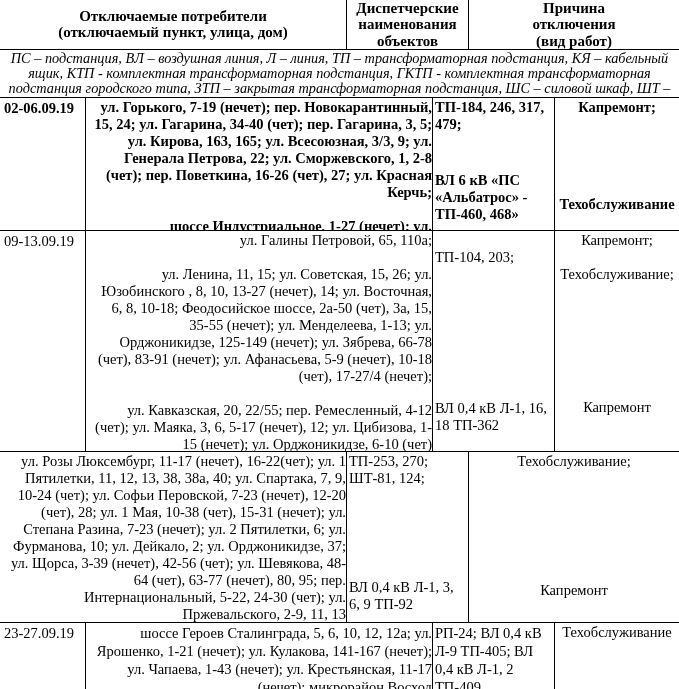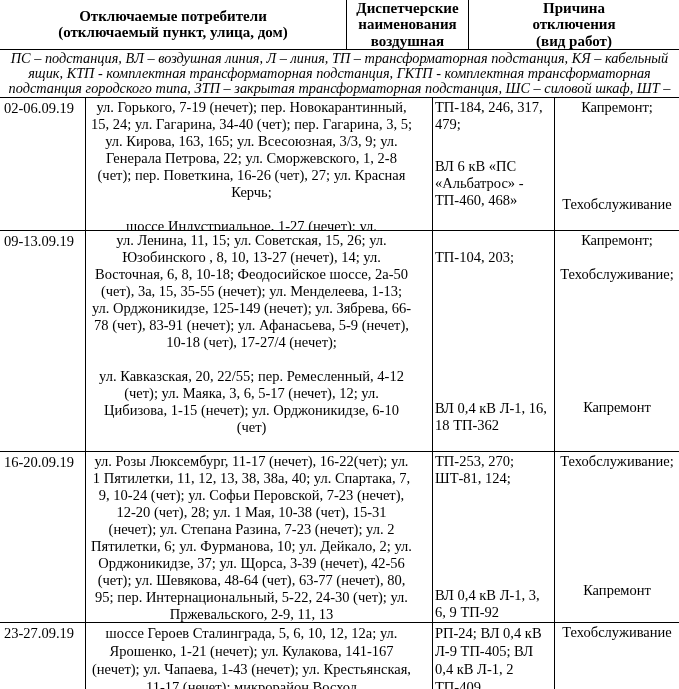--- a/index.html
+++ b/index.html
@@ -4,56 +4,56 @@
 <style>
   html,body{margin:0;padding:0;background:#fff;}
   .doc{
     width:679px;height:689px;background:#fff;color:#000;
     font-family:"Liberation Serif", serif;font-size:14.5px;
     overflow:hidden;box-sizing:border-box;
   }
   .row{display:flex;border-bottom:1.5px solid #000;box-sizing:border-box;overflow:hidden;}
   .cell{box-sizing:border-box;overflow:hidden;}
   .c1{width:86px;border-right:1.5px solid #000;padding:2px 2px 2px 4px;line-height:17px;}
-  .c2{width:347px;border-right:1.5px solid #000;padding:1px 20px 2px 5px;line-height:17px;text-align:center;}
+  .c2{width:347px;border-right:1.5px solid #000;padding:1px 0 2px 5px;line-height:17px;text-align:right;}
   .c3{width:122px;border-right:1.5px solid #000;padding:1px 2px;line-height:17px;text-align:left;
       display:flex;flex-direction:column;justify-content:space-between;}
   .c4{flex:1;padding:1px 2px;line-height:17px;text-align:center;
       display:flex;flex-direction:column;justify-content:space-between;}
   .rh{height:49.5px;}
   .rh .cell{display:flex;align-items:center;justify-content:center;text-align:center;
             font-weight:bold;font-size:15px;line-height:16.5px;white-space:pre-line;padding:1px 2px;}
   .note-row{height:48px;border-bottom:1.5px solid #000;box-sizing:border-box;
             font-style:italic;text-align:center;line-height:15.3px;font-size:14.3px;
             padding:1px 1px 0 1px;overflow:hidden;}
-  .r1{height:133.5px;}
+  .r1{height:133.5px;font-weight:bold;}
   .r2{height:221px;}
   .r3{height:170.5px;}
   .r4{height:78px;}
   .r4 .c2,.r4 .c3{line-height:18px;}
   .para{margin:0 0 17px 0;}
   .para:last-child{margin-bottom:0;}
   .gap1{margin-top:17px;}
-  .mb2{margin-bottom:20px;}
-  .mb8{}
+  .mb2{margin-bottom:6px;}
+  .mb8{margin-bottom:8px;}
   .mb16{margin-bottom:16px;}
   .mb22{margin-bottom:22px;}
   .mb34{margin-bottom:34px;}
 </style>
 </head>
 <body>
 
 <div class="doc">
 
   <div class="row rh">
     <div class="cell c2">Отключаемые потребители
 (отключаемый пункт, улица, дом)</div>
     <div class="cell c3">Диспетчерские
 наименования
-воздушная</div>
+объектов</div>
     <div class="cell c4">Причина
 отключения
 (вид работ)</div>
   </div>
 
   <div class="note-row">ПС – подстанция, ВЛ – воздушная линия, Л – линия, ТП – трансформаторная подстанция, КЯ – кабельный ящик, КТП - комплектная трансформаторная подстанция, ГКТП - комплектная трансформаторная подстанция городского типа, ЗТП – закрытая трансформаторная подстанция, ШС – силовой шкаф, ШТ – транзитный шкаф</div>
 
   <div class="row r1">
     <div class="cell c1">02-06.09.19</div>
     <div class="cell c2">
@@ -66,40 +66,40 @@
     </div>
     <div class="cell c4">
       <div>Капремонт;</div>
       <div class="mb16">Техобслуживание</div>
     </div>
   </div>
 
   <div class="row r2">
     <div class="cell c1">09-13.09.19</div>
     <div class="cell c2">
+      <div class="para">ул. Галины Петровой, 65, 110а;</div>
       <div class="para">ул. Ленина, 11, 15; ул. Советская, 15, 26; ул. Юзобинского , 8, 10, 13-27 (нечет), 14; ул. Восточная, 6, 8, 10-18; Феодосийское шоссе, 2а-50 (чет), 3а, 15, 35-55 (нечет); ул. Менделеева, 1-13; ул. Орджоникидзе, 125-149 (нечет); ул. Зябрева, 66-78 (чет), 83-91 (нечет); ул. Афанасьева, 5-9 (нечет), 10-18 (чет), 17-27/4 (нечет);</div>
       <div class="para">ул. Кавказская, 20, 22/55; пер. Ремесленный, 4-12 (чет); ул. Маяка, 3, 6, 5-17 (нечет), 12; ул. Цибизова, 1-15 (нечет); ул. Орджоникидзе, 6-10 (чет)</div>
     </div>
     <div class="cell c3">
       <div>
         <div class="gap1">ТП-104, 203;</div>
       </div>
       <div class="mb16">ВЛ 0,4 кВ Л-1, 16, 18 ТП-362</div>
     </div>
     <div class="cell c4">
       <div>
         <div>Капремонт;</div>
         <div class="gap1">Техобслуживание;</div>
       </div>
       <div class="mb34">Капремонт</div>
     </div>
   </div>
 
   <div class="row r3">
-    <div class="cell c1">16-20.09.19</div>
     <div class="cell c2">
       <div class="para">ул. Розы Люксембург, 11-17 (нечет), 16-22(чет); ул. 1 Пятилетки, 11, 12, 13, 38, 38а, 40; ул. Спартака, 7, 9, 10-24 (чет); ул. Софьи Перовской, 7-23 (нечет), 12-20 (чет), 28; ул. 1 Мая, 10-38 (чет), 15-31 (нечет); ул. Степана Разина, 7-23 (нечет); ул. 2 Пятилетки, 6; ул. Фурманова, 10; ул. Дейкало, 2; ул. Орджоникидзе, 37; ул. Щорса, 3-39 (нечет), 42-56 (чет); ул. Шевякова, 48-64 (чет), 63-77 (нечет), 80, 95; пер. Интернациональный, 5-22, 24-30 (чет); ул. Пржевальского, 2-9, 11, 13</div>
     </div>
     <div class="cell c3">
       <div>ТП-253, 270; ШТ-81, 124;</div>
       <div class="mb8">ВЛ 0,4 кВ Л-1, 3, 6, 9 ТП-92</div>
     </div>
     <div class="cell c4">
       <div>Техобслуживание;</div>
       <div class="mb22">Капремонт</div>

